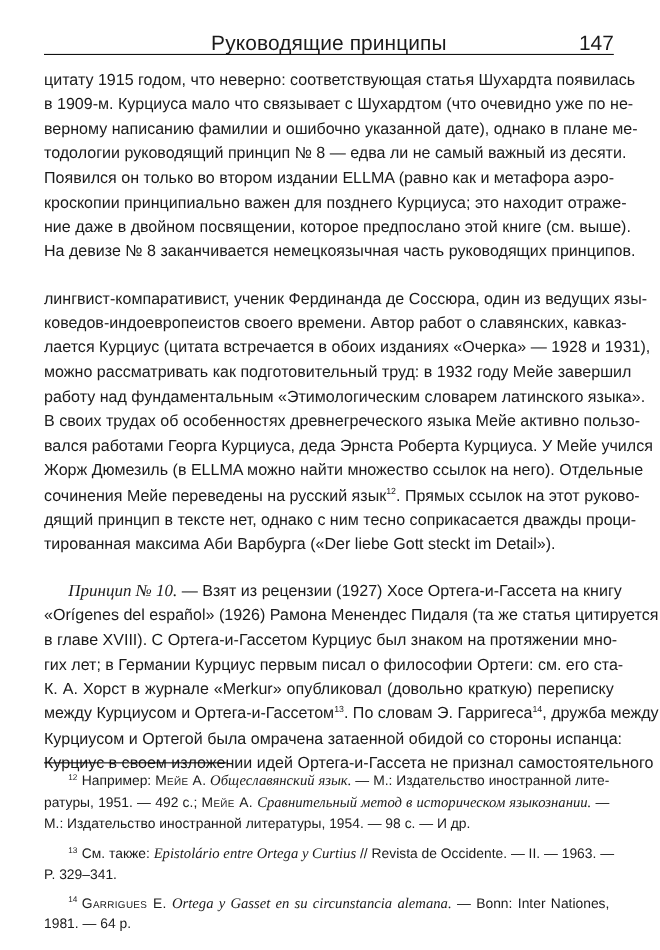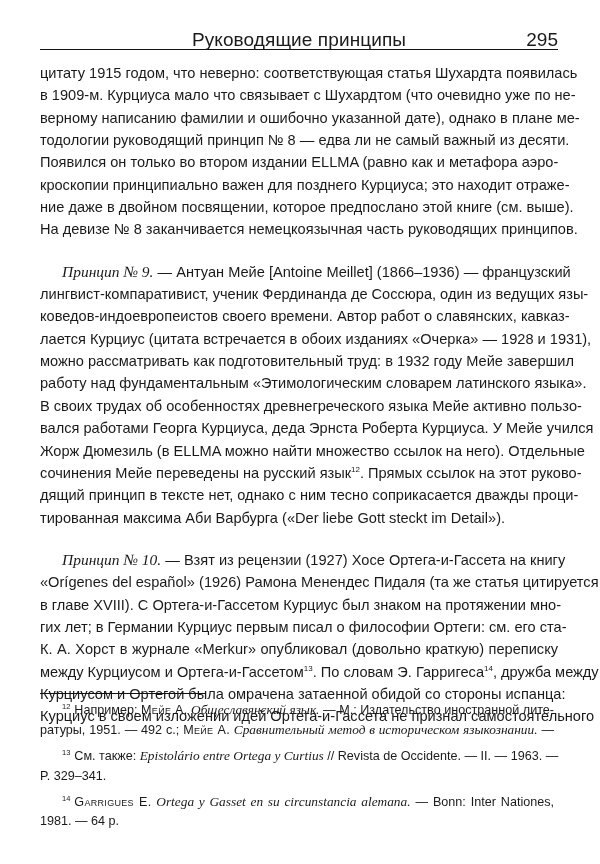--- a/index.html
+++ b/index.html
@@ -126,40 +126,39 @@
       letter-spacing: 0.3px;
     }
   </style>
 </head>
 <body>
 
 <div class="page">
 
   <div class="running-head">
     <span class="title">Руководящие принципы</span>
-    <span class="folio">295</span>
+    <span class="folio">147</span>
   </div>
 
   <div class="body-text">
 
     <p>
       <span class="line">цитату 1915 годом, что неверно: соответствующая статья Шухардта появилась</span>
       <span class="line">в 1909-м. Курциуса мало что связывает с Шухардтом (что очевидно уже по не-</span>
       <span class="line">верному написанию фамилии и ошибочно указанной дате), однако в плане ме-</span>
       <span class="line">тодологии руководящий принцип № 8 — едва ли не самый важный из десяти.</span>
       <span class="line">Появился он только во втором издании ELLMA (равно как и метафора аэро-</span>
       <span class="line">кроскопии принципиально важен для позднего Курциуса; это находит отраже-</span>
       <span class="line">ние даже в двойном посвящении, которое предпослано этой книге (см. выше).</span>
       <span class="line last">На девизе № 8 заканчивается немецкоязычная часть руководящих принципов.</span>
     </p>
 
     <div class="para-gap"></div>
 
     <p>
-      <span class="line indent"><em>Принцип № 9.</em><span> — Антуан Мейе [Antoine Meillet] (1866–1936) — французский</span></span>
       <span class="line">лингвист-компаративист, ученик Фердинанда де Соссюра, один из ведущих язы-</span>
       <span class="line">коведов-индоевропеистов своего времени. Автор работ о славянских, кавказ-</span>
       <span class="line">лается Курциус (цитата встречается в обоих изданиях «Очерка» — 1928 и 1931),</span>
       <span class="line">можно рассматривать как подготовительный труд: в 1932 году Мейе завершил</span>
       <span class="line">работу над фундаментальным «Этимологическим словарем латинского языка».</span>
       <span class="line">В своих трудах об особенностях древнегреческого языка Мейе активно пользо-</span>
       <span class="line">вался работами Георга Курциуса, деда Эрнста Роберта Курциуса. У Мейе учился</span>
       <span class="line">Жорж Дюмезиль (в ELLMA можно найти множество ссылок на него). Отдельные</span>
       <span class="line"><span>сочинения Мейе переведены на русский язык</span><sup>12</sup><span>. Прямых ссылок на этот руково-</span></span>
       <span class="line">дящий принцип в тексте нет, однако с ним тесно соприкасается дважды проци-</span>
@@ -180,20 +179,21 @@
     </p>
   </div>
 
   <div class="fn-rule"></div>
 
   <div class="footnotes">
 
     <div class="footnote">
       <span class="line first"><span class="fn-num">12</span><span>Например: </span><span class="sc">Мейе А.</span><em> Общеславянский язык.</em><span> — М.: Издательство иностранной лите-</span></span>
       <span class="line"><span>ратуры, 1951. — 492 с.; </span><span class="sc">Мейе А.</span><em> Сравнительный метод в историческом языкознании.</em><span> —</span></span>
+      <span class="line last">М.: Издательство иностранной литературы, 1954. — 98 с. — И др.</span>
     </div>
 
     <div class="footnote">
       <span class="line first"><span class="fn-num">13</span><span>См. также: </span><em>Epistolário entre Ortega y Curtius</em><span> // Revista de Occidente. — II. — 1963. —</span></span>
       <span class="line last">P. 329–341.</span>
     </div>
 
     <div class="footnote">
       <span class="line first"><span class="fn-num">14</span><span class="sc">Garrigues E.</span><em> Ortega y Gasset en su circunstancia alemana.</em><span> — Bonn: Inter Nationes,</span></span>
       <span class="line last">1981. — 64 p.</span>

